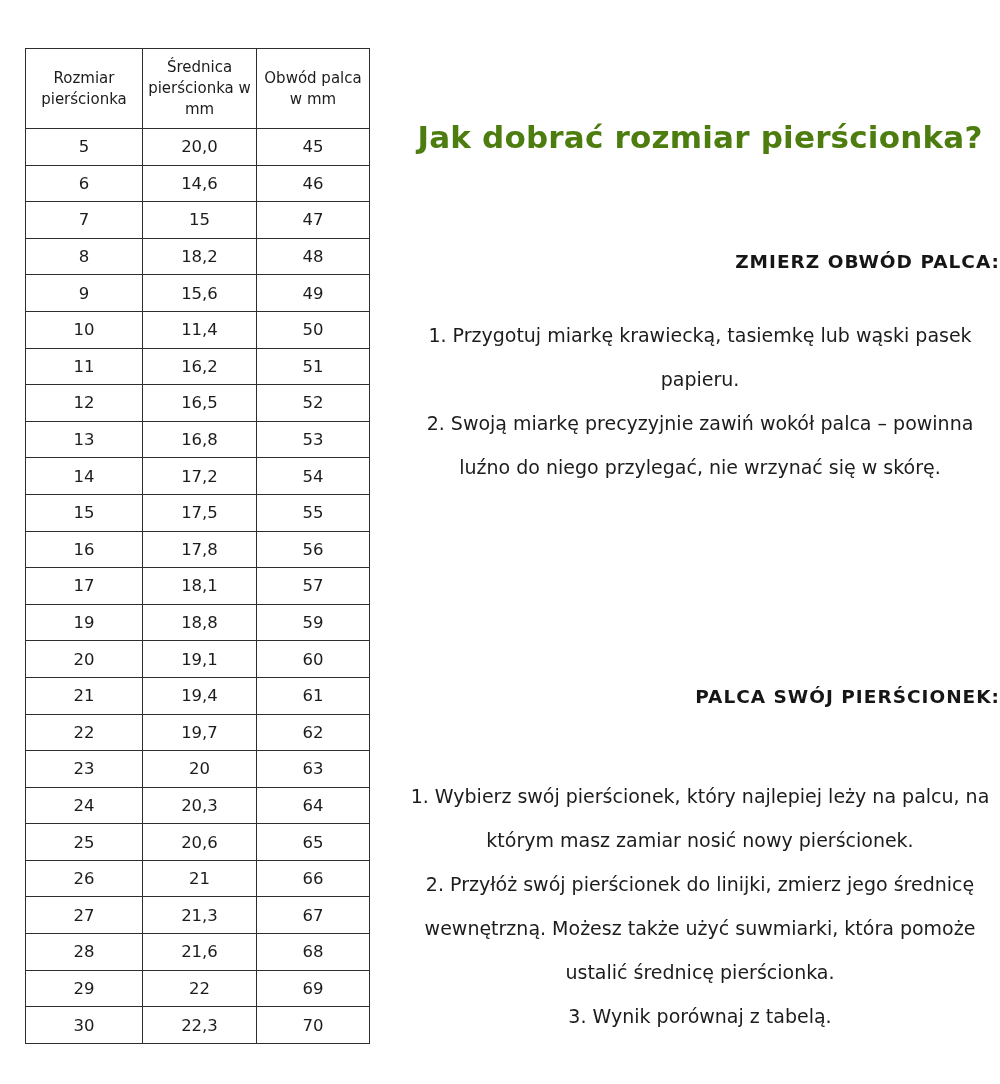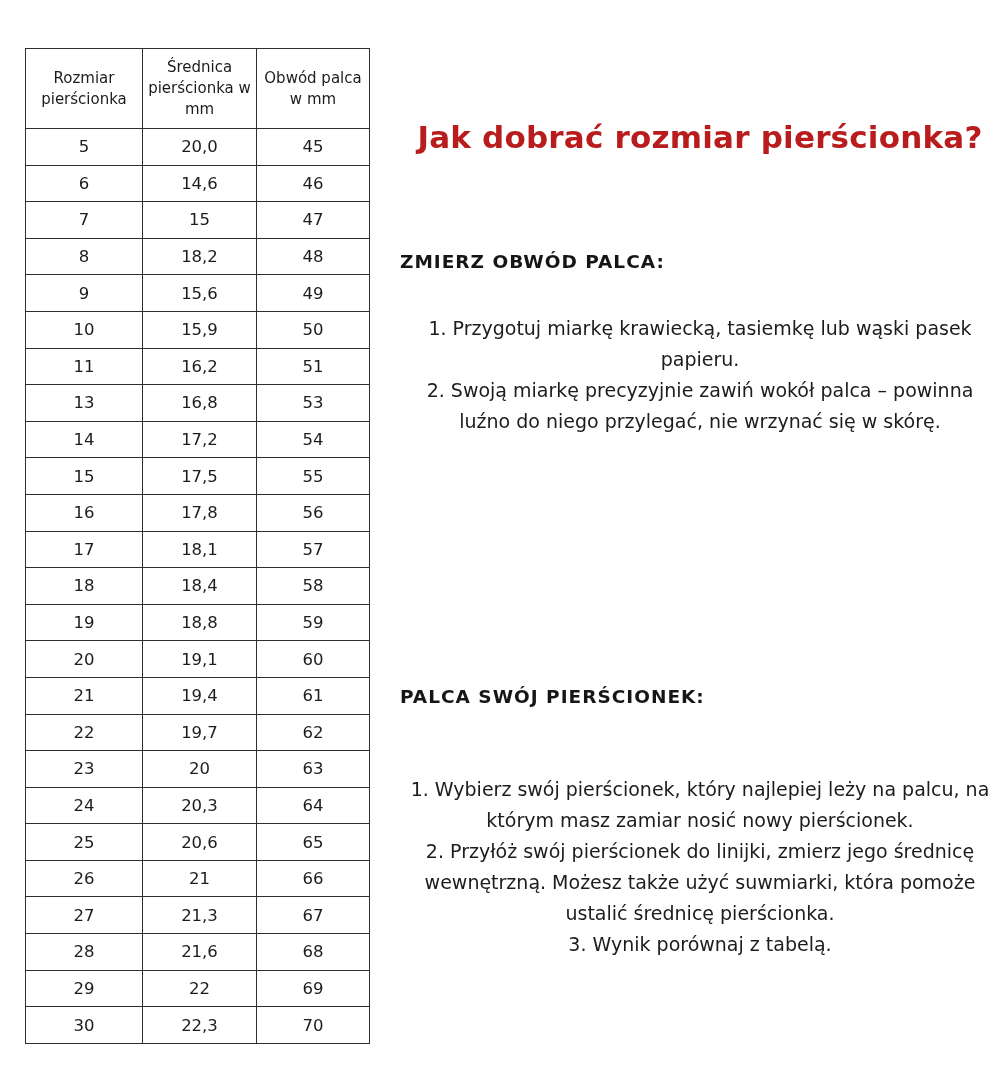--- a/index.html
+++ b/index.html
@@ -44,39 +44,39 @@
     color:#1c1c1c;
   }
   
   .page-title{
     position:absolute;
     left:400px; top:96px; width:600px;
     text-align:center;
     font-size:31px;
     font-weight:bold;
     letter-spacing:0.2px;
-    color:#b91c1c;
+    color:#4d7c0f;
   }
   .section-heading{
     position:absolute;
     left:400px; width:600px;
-    text-align:left;
+    text-align:right;
     font-size:18.5px;
     font-weight:bold;
     letter-spacing:1px;
     color:#161616;
   }
   .section-heading.s1{ top:228px; }
   .section-heading.s2{ top:663px; }
   .instructions{
     position:absolute;
     left:403px; width:594px;
     text-align:center;
     font-size:19px;
-    line-height:31px;
+    line-height:44px;
     color:#1c1c1c;
   }
   .instructions.s1{ top:290px; }
   .instructions.s2{ top:751px; }
   .instructions p{ margin:0; }
 </style>
 </head>
 <body>
 
 <div class="canvas">
@@ -115,29 +115,34 @@
           <td>18,2</td>
           <td>48</td>
         </tr>
         <tr>
           <td>9</td>
           <td>15,6</td>
           <td>49</td>
         </tr>
         <tr>
           <td>10</td>
-          <td>15,9</td>
+          <td>11,4</td>
           <td>50</td>
         </tr>
         <tr>
           <td>11</td>
           <td>16,2</td>
           <td>51</td>
         </tr>
         <tr>
+          <td>12</td>
+          <td>16,5</td>
+          <td>52</td>
+        </tr>
+        <tr>
           <td>13</td>
           <td>16,8</td>
           <td>53</td>
         </tr>
         <tr>
           <td>14</td>
           <td>17,2</td>
           <td>54</td>
         </tr>
         <tr>
@@ -147,25 +152,20 @@
         </tr>
         <tr>
           <td>16</td>
           <td>17,8</td>
           <td>56</td>
         </tr>
         <tr>
           <td>17</td>
           <td>18,1</td>
           <td>57</td>
-        </tr>
-        <tr>
-          <td>18</td>
-          <td>18,4</td>
-          <td>58</td>
         </tr>
         <tr>
           <td>19</td>
           <td>18,8</td>
           <td>59</td>
         </tr>
         <tr>
           <td>20</td>
           <td>19,1</td>
           <td>60</td>

